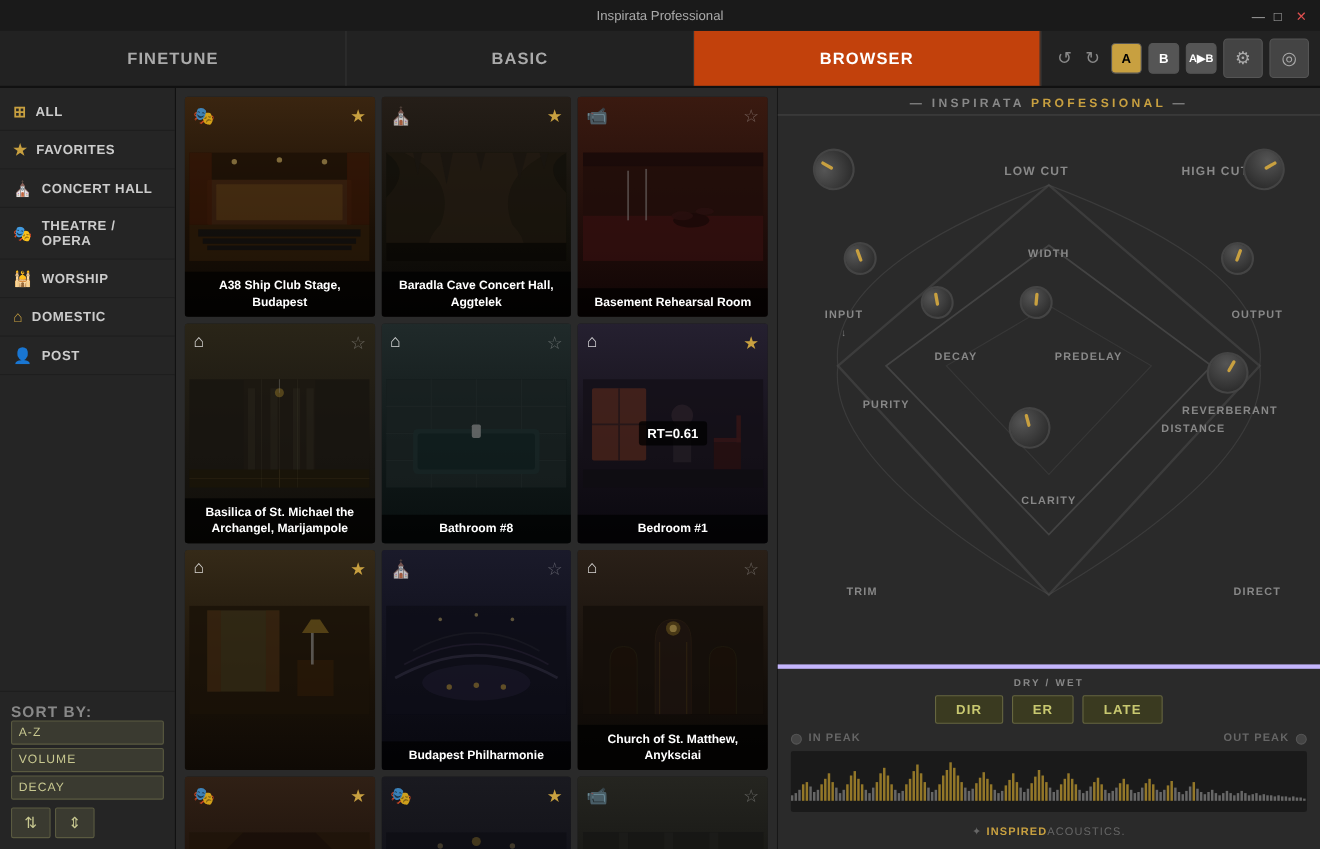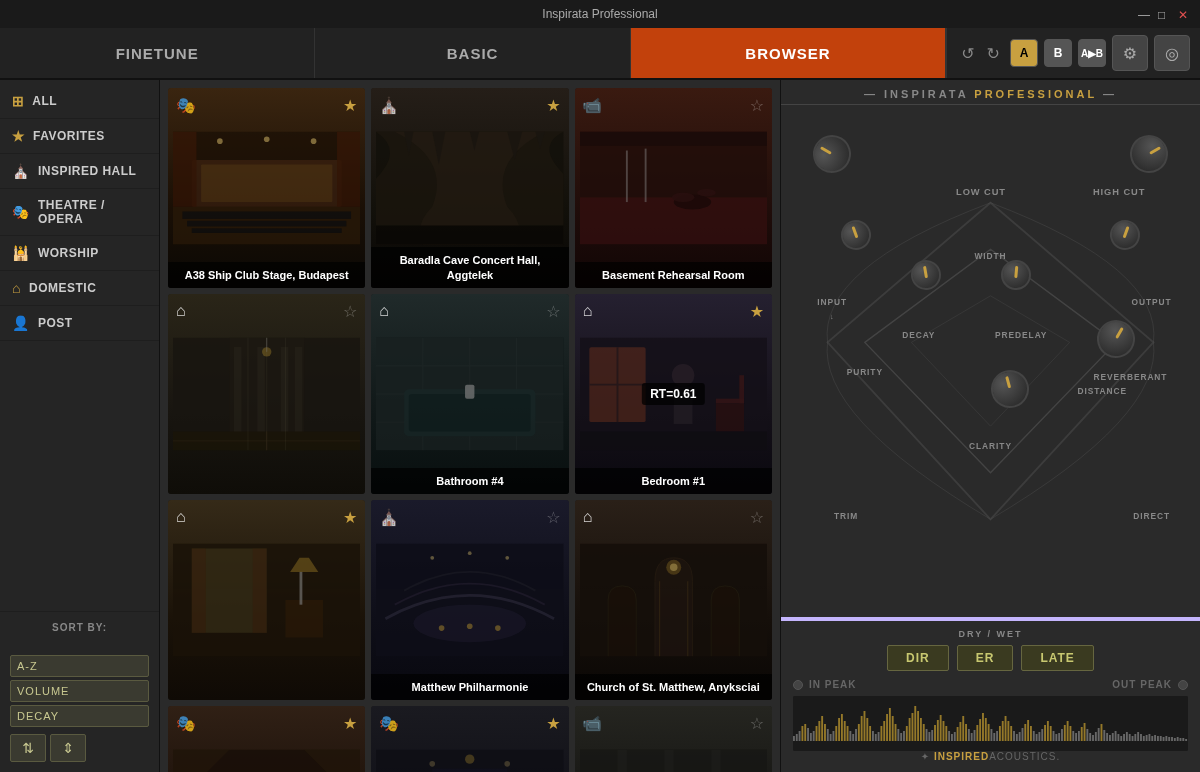--- a/index.html
+++ b/index.html
@@ -142,25 +142,24 @@
     .sidebar-icon { font-size: 14px; color: #c8a040; }
 
     
     #sort-section {
       margin-top: auto;
       padding: 10px;
       border-top: 1px solid #1e1e1e;
     }
     #sort-label {
       color: #888;
-      font-size: 10px;
+      font-size: 14px;
       font-weight: bold;
       letter-spacing: 1px;
-      margin-bottom: 22px;
-      text-align: center;
+      margin-bottom: 0;
     }
     .sort-btn {
       width: 100%;
       background: #3a3a30;
       border: 1px solid #5a5a40;
       color: #c8c890;
       font-size: 11px;
       font-weight: normal;
       letter-spacing: 1px;
       padding: 4px 6px;
@@ -274,21 +273,21 @@
     .card-bedroom { background: linear-gradient(135deg, #252030 0%, #121018 100%); }
     .card-bedroom2 { background: linear-gradient(135deg, #3a2a15 0%, #1a1208 100%); }
     .card-concert { background: linear-gradient(135deg, #1a1a2a 0%, #0a0a15 100%); }
     .card-stmatthew { background: linear-gradient(135deg, #2a2018 0%, #150f0a 100%); }
     .card-unknown1 { background: linear-gradient(135deg, #2a2015 0%, #150f0a 100%); }
     .card-unknown2 { background: linear-gradient(135deg, #1a1a20 0%, #0a0a10 100%); }
     .card-unknown3 { background: linear-gradient(135deg, #252520 0%, #121210 100%); }
 
     
     #right-panel {
-      width: 420px;
+      width: 494px;
       background: #2a2a2a;
       border-left: 1px solid #111;
       display: flex;
       flex-direction: column;
       position: relative;
     }
 
     #inspirata-label {
       text-align: center;
       color: #888;
@@ -410,21 +409,21 @@
       border-radius: 2px;
       overflow: hidden;
       position: relative;
     }
 
     #inspired-acoustics-label {
       text-align: center;
       color: #666;
       font-size: 10px;
       letter-spacing: 1px;
-      padding: 0 0 2px;
+      padding: 12px 0 2px;
     }
     #inspired-acoustics-label span.ia { color: #c8a040; font-weight: bold; }
 
   </style>
 </head>
 <body>
 
 <div id="title-bar">
   <span>Inspirata Professional</span>
   <div id="window-controls">
@@ -458,21 +457,21 @@
     <div class="sidebar-item">
       <span class="sidebar-icon">⊞</span>
       <span>ALL</span>
     </div>
     <div class="sidebar-item">
       <span class="sidebar-icon">★</span>
       <span>FAVORITES</span>
     </div>
     <div class="sidebar-item">
       <span class="sidebar-icon">⛪</span>
-      <span>INSPIRED HALL</span>
+      <span>CONCERT HALL</span>
     </div>
     <div class="sidebar-item">
       <span class="sidebar-icon">🎭</span>
       <span>THEATRE / OPERA</span>
     </div>
     <div class="sidebar-item">
       <span class="sidebar-icon">🕌</span>
       <span>WORSHIP</span>
     </div>
     <div class="sidebar-item">
@@ -594,20 +593,21 @@
             <circle cx="100" cy="15" r="5" fill="#c8a030" opacity="0.4"></circle>
             <line x1="100" y1="0" x2="100" y2="15" stroke="#888" stroke-width="1" opacity="0.5"></line>
 
             <line x1="80" y1="0" x2="80" y2="120" stroke="#c8c090" stroke-width="0.5" opacity="0.15"></line>
             <line x1="100" y1="0" x2="100" y2="120" stroke="#c8c090" stroke-width="0.5" opacity="0.15"></line>
             <line x1="120" y1="0" x2="120" y2="120" stroke="#c8c090" stroke-width="0.5" opacity="0.15"></line>
           </svg>
         </div>
         <span class="venue-icon">⌂</span>
         <span class="venue-star venue-star empty">☆</span>
+        <div class="venue-name">Basilica of St. Michael the Archangel, Marijampole</div>
       </div>
     </div>
 
     <div class="venue-card">
       <div class="venue-bg card-bath">
         <div style="width:100%;height:100%;background:linear-gradient(180deg,#202a2a 0%,#101818 60%, #080f0f 100%); display:flex; align-items:center; justify-content:center;">
           <svg width="95%" height="85%" viewBox="0 0 200 120" style="opacity:0.8">
             <rect width="200" height="120" fill="#101818"></rect>
 
             <rect x="0" y="0" width="200" height="120" fill="#182020"></rect>
@@ -620,21 +620,21 @@
             <line x1="150" y1="0" x2="150" y2="120" stroke="#202828" stroke-width="1"></line>
 
             <rect x="30" y="55" width="140" height="50" fill="#1a2828" rx="5" opacity="0.9"></rect>
             <rect x="35" y="60" width="130" height="40" fill="#0f1e1e" rx="3" opacity="0.9"></rect>
 
             <rect x="95" y="50" width="10" height="15" fill="#888" rx="2" opacity="0.8"></rect>
           </svg>
         </div>
         <span class="venue-icon">⌂</span>
         <span class="venue-star venue-star empty">☆</span>
-        <div class="venue-name">Bathroom #4</div>
+        <div class="venue-name">Bathroom #8</div>
       </div>
     </div>
 
     <div class="venue-card">
       <div class="venue-bg card-bedroom">
         <div style="width:100%;height:100%;background:linear-gradient(180deg,#252030 0%,#141018 60%, #0a080f 100%); display:flex; align-items:center; justify-content:center;">
           <svg width="95%" height="85%" viewBox="0 0 200 120" style="opacity:0.8">
             <rect width="200" height="120" fill="#141018"></rect>
 
             <rect x="10" y="10" width="60" height="80" fill="#c85020" opacity="0.3" rx="2"></rect>
@@ -696,21 +696,21 @@
             <circle cx="100" cy="88" r="3" fill="#c8a030" opacity="0.5"></circle>
             <circle cx="130" cy="90" r="3" fill="#c8a030" opacity="0.5"></circle>
 
             <circle cx="60" cy="15" r="2" fill="#ffe080" opacity="0.4"></circle>
             <circle cx="100" cy="10" r="2" fill="#ffe080" opacity="0.4"></circle>
             <circle cx="140" cy="15" r="2" fill="#ffe080" opacity="0.4"></circle>
           </svg>
         </div>
         <span class="venue-icon">⛪</span>
         <span class="venue-star venue-star empty">☆</span>
-        <div class="venue-name">Matthew Philharmonie</div>
+        <div class="venue-name">Budapest Philharmonie</div>
       </div>
     </div>
 
     <div class="venue-card">
       <div class="venue-bg card-stmatthew">
         <div style="width:100%;height:100%;background:linear-gradient(180deg,#2a2018 0%,#150f0a 60%, #0a0705 100%); display:flex; align-items:center; justify-content:center;">
           <svg width="95%" height="85%" viewBox="0 0 200 120" style="opacity:0.85">
             <rect width="200" height="120" fill="#150f0a"></rect>
 
             <path d="M80,120 L80,40 Q80,15 100,15 Q120,15 120,40 L120,120" fill="#1e1510" stroke="#2a1e12" stroke-width="1" opacity="0.8"></path>

